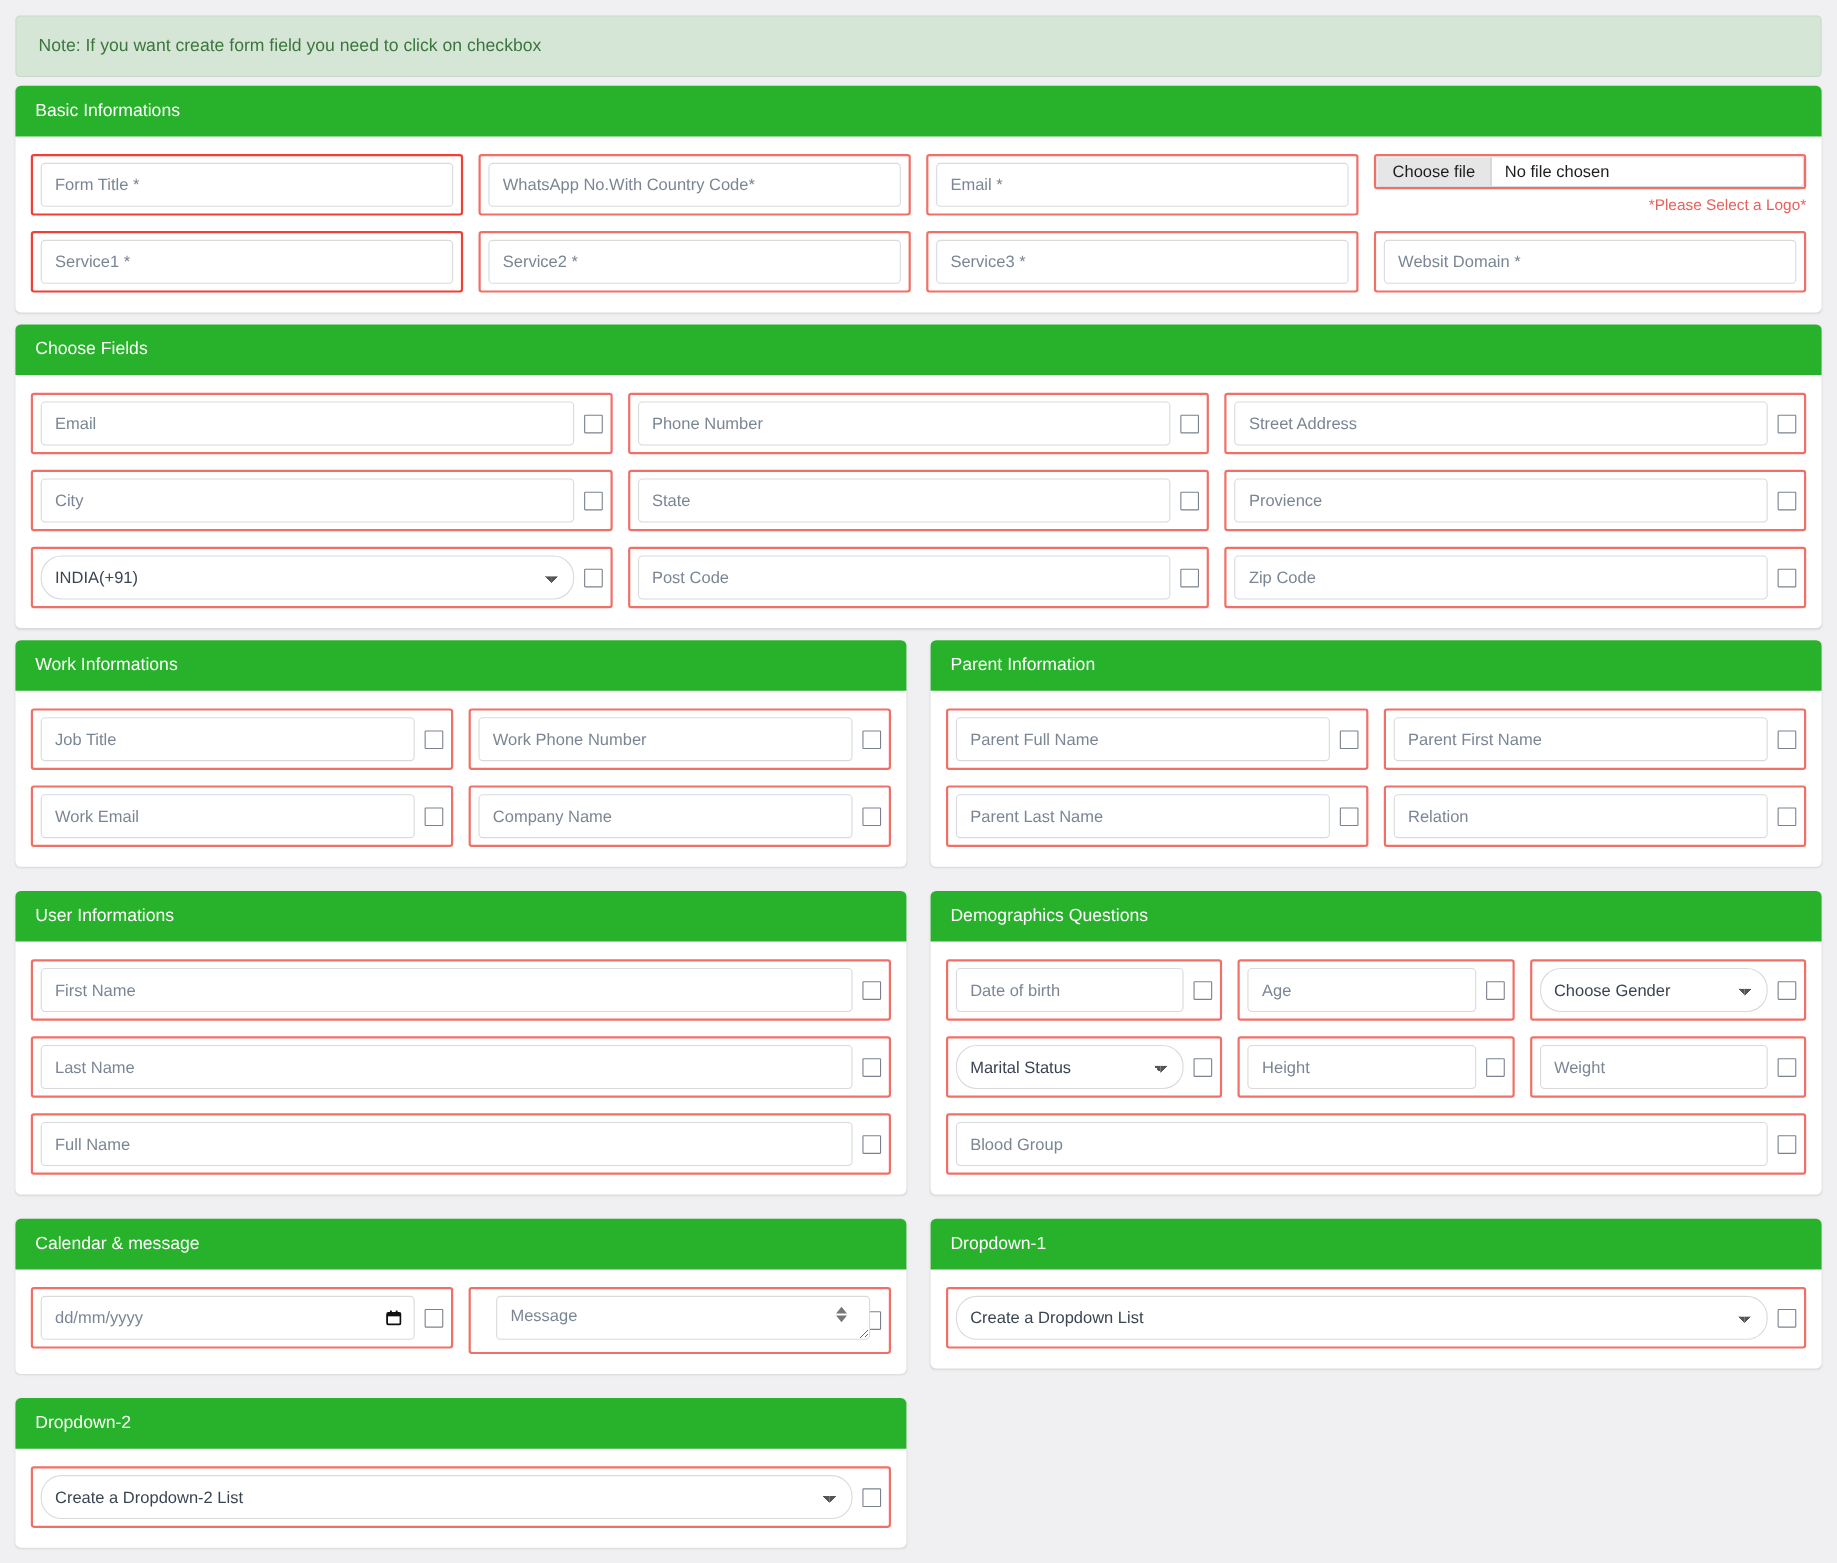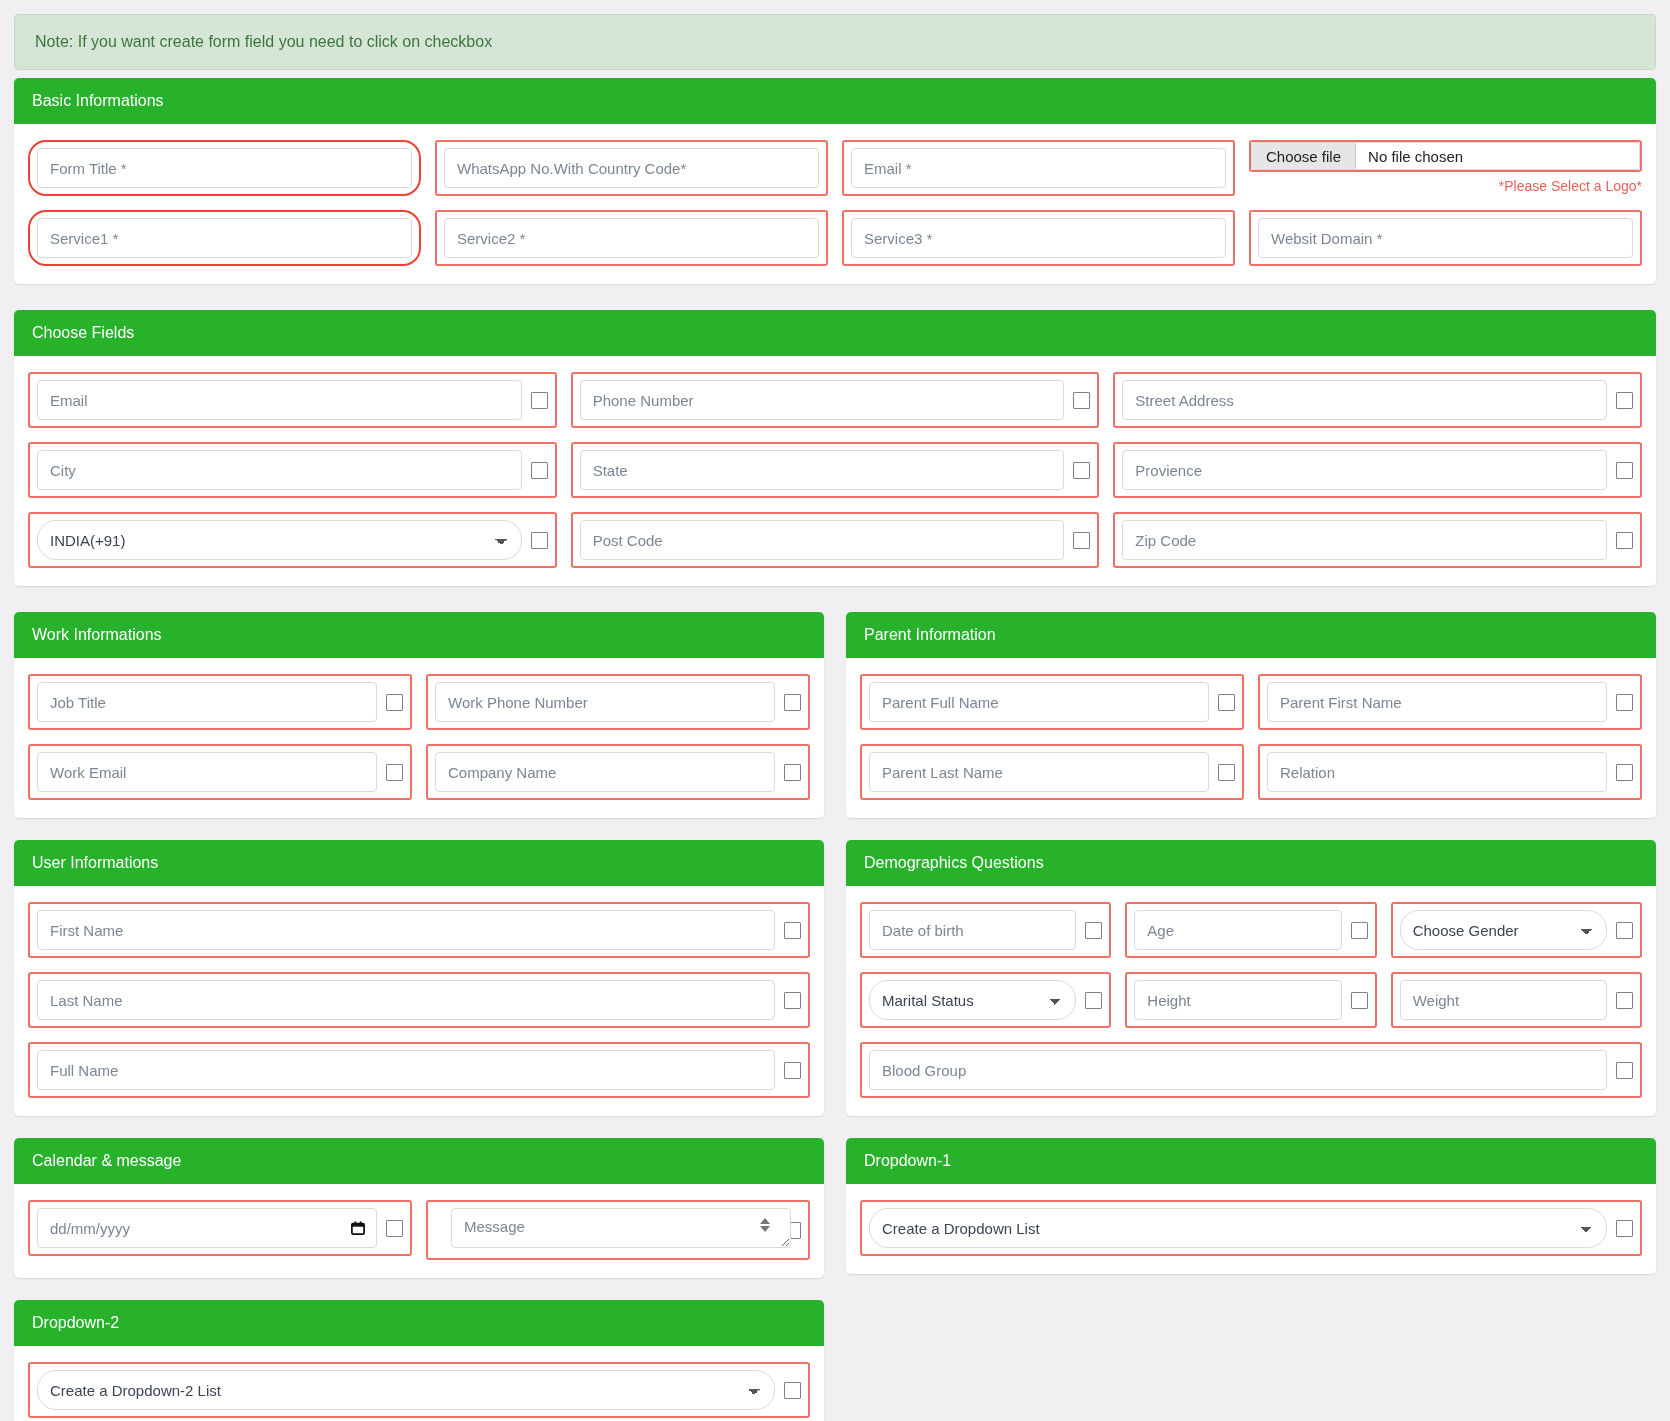--- a/index.html
+++ b/index.html
@@ -18,21 +18,21 @@
     padding: 18px 20px;
     color: #3c763d;
     font-size: 16px;
     margin-bottom: 8px;
   }
 
   .panel {
     background: #ffffff;
     border-radius: 5px;
     box-shadow: 0 1px 2px rgba(0,0,0,0.10);
-    margin-bottom: 26px;
+    margin-bottom: 11px;
     overflow: visible;
   }
   .panel-head {
     background: #28b12a;
     color: #ffffff;
     font-size: 16px;
     padding: 14px 18px;
     border-radius: 5px 5px 0 0;
   }
   .panel-body { padding: 16px 14px 18px 14px; }
@@ -43,21 +43,21 @@
 
   
   .hl {
     border: 2px solid #f07067;
     border-radius: 3px;
     padding: 6px 7px;
     display: flex;
     align-items: center;
     gap: 9px;
   }
-  .hl.strong { border-color: #f04034; border-radius: 18px; }
+  .hl.strong { border-color: #f04034; }
 
   input.txt, select.txt {
     flex: 1 1 auto;
     width: 100%;
     height: 40px;
     border: 1px solid #d8dade;
     border-radius: 4px;
     padding: 0 12px;
     font-size: 15px;
     color: #3b4452;

